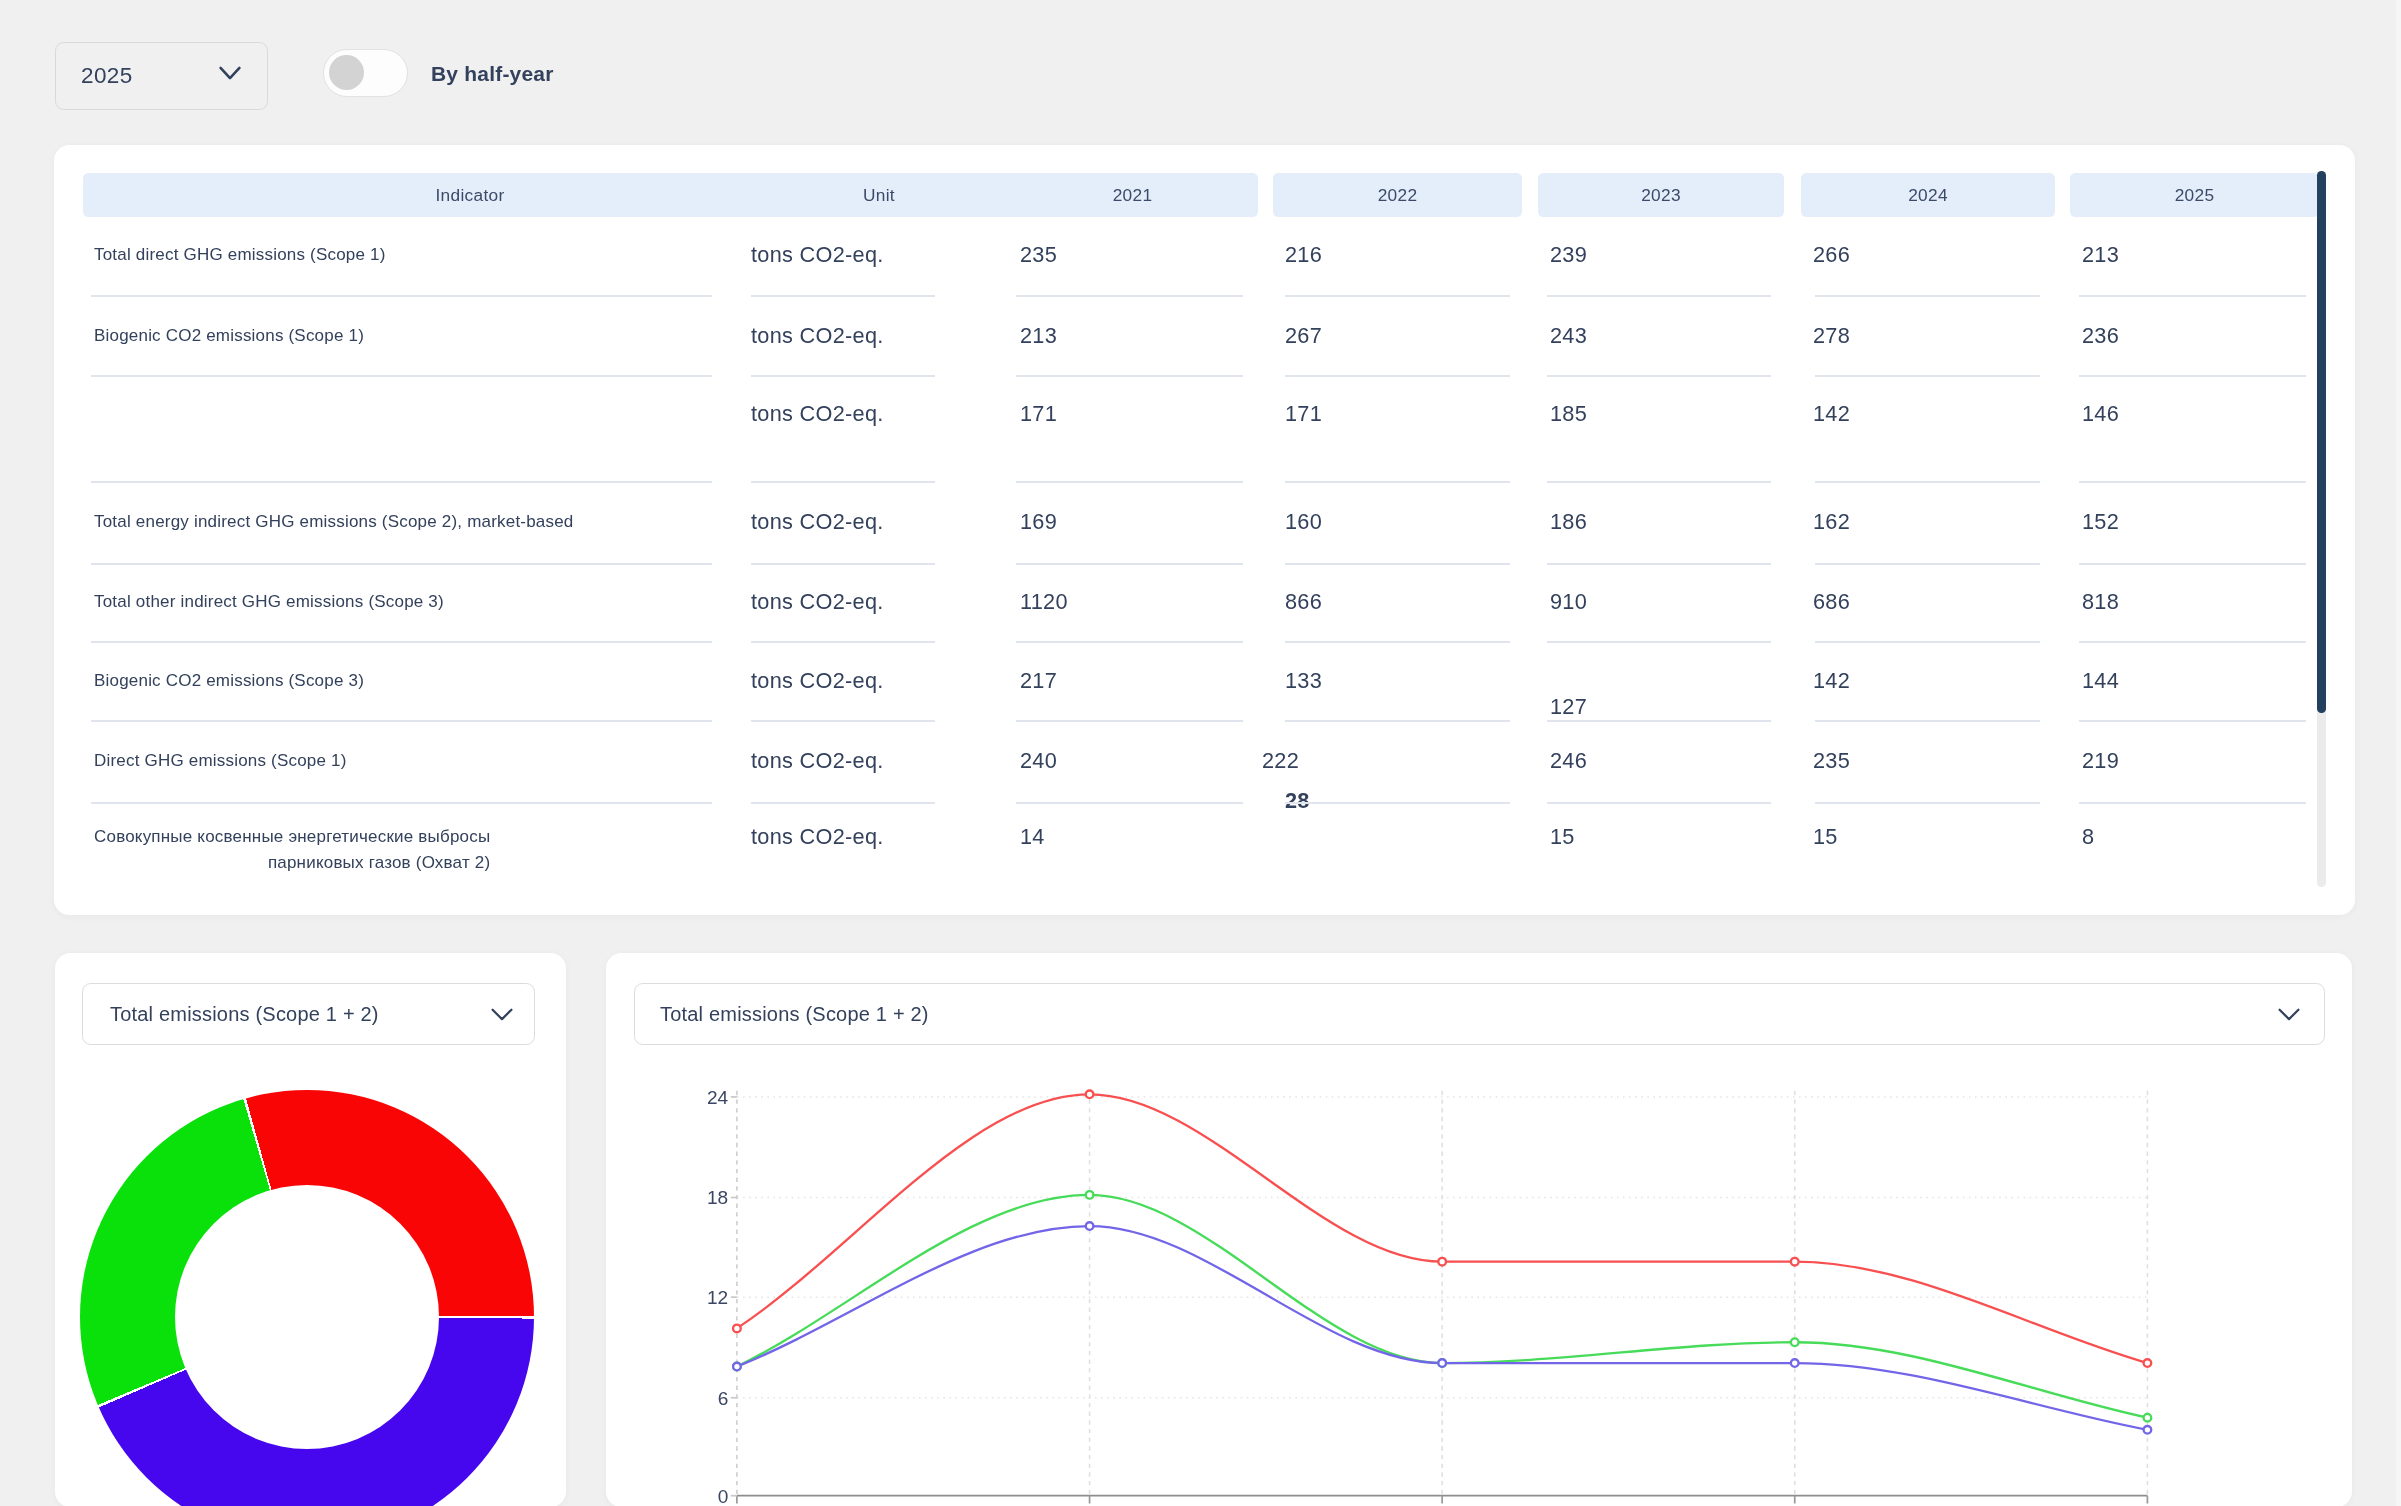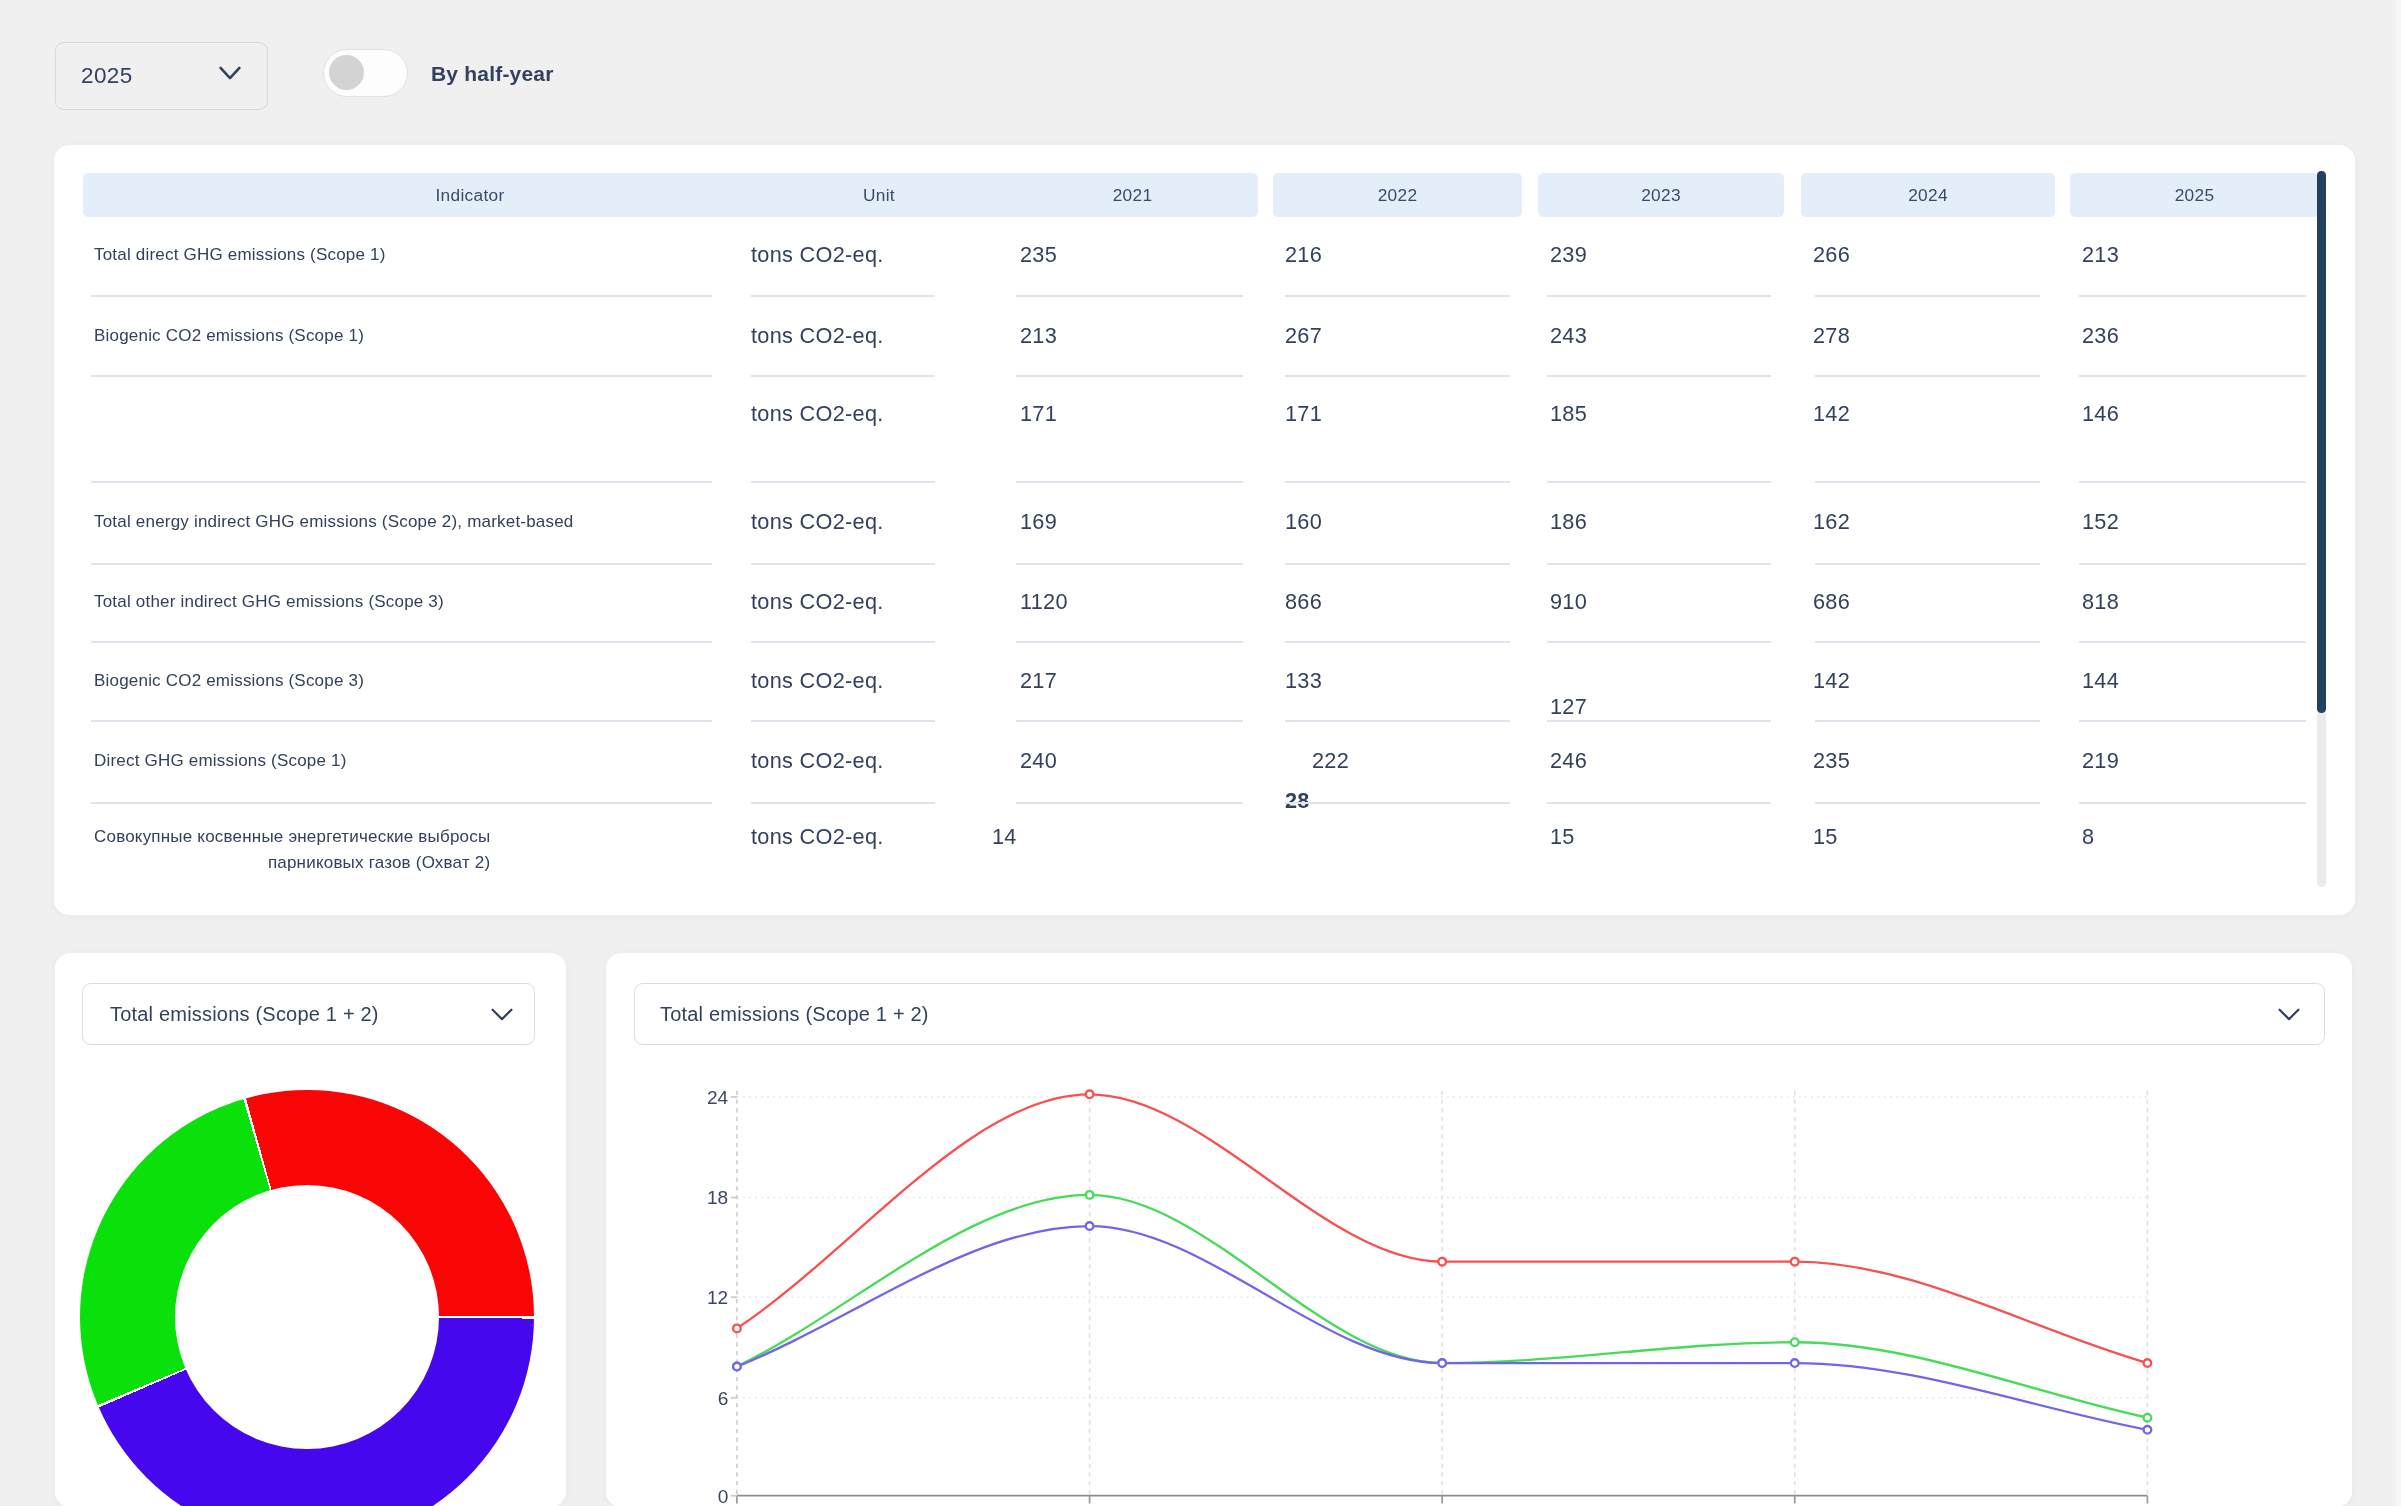--- a/index.html
+++ b/index.html
@@ -56,29 +56,29 @@
   <div class="val" style="left:751px; top:748px;">tons CO2-eq.</div>
   <div class="val" style="left:751px; top:824px;">tons CO2-eq.</div>
 
   <div class="val" style="left:1020px; top:242px;">235</div>
   <div class="val" style="left:1020px; top:323px;">213</div>
   <div class="val" style="left:1020px; top:401px;">171</div>
   <div class="val" style="left:1020px; top:509px;">169</div>
   <div class="val" style="left:1020px; top:589px;">1120</div>
   <div class="val" style="left:1020px; top:668px;">217</div>
   <div class="val" style="left:1020px; top:748px;">240</div>
-  <div class="val" style="left:992px; top:824px;">14</div>
+  <div class="val" style="left:1020px; top:824px;">14</div>
 
   <div class="val" style="left:1285px; top:242px;">216</div>
   <div class="val" style="left:1285px; top:323px;">267</div>
   <div class="val" style="left:1285px; top:401px;">171</div>
   <div class="val" style="left:1285px; top:509px;">160</div>
   <div class="val" style="left:1285px; top:589px;">866</div>
   <div class="val" style="left:1285px; top:668px;">133</div>
-  <div class="val" style="left:1312px; top:748px;">222</div>
+  <div class="val" style="left:1262px; top:748px;">222</div>
   <div class="val" style="left:1285px; top:788px;font-weight:bold;">28</div>
 
   <div class="val" style="left:1550px; top:242px;">239</div>
   <div class="val" style="left:1550px; top:323px;">243</div>
   <div class="val" style="left:1550px; top:401px;">185</div>
   <div class="val" style="left:1550px; top:509px;">186</div>
   <div class="val" style="left:1550px; top:589px;">910</div>
   <div class="val" style="left:1550px; top:694px;">127</div>
   <div class="val" style="left:1550px; top:748px;">246</div>
   <div class="val" style="left:1550px; top:824px;">15</div>

